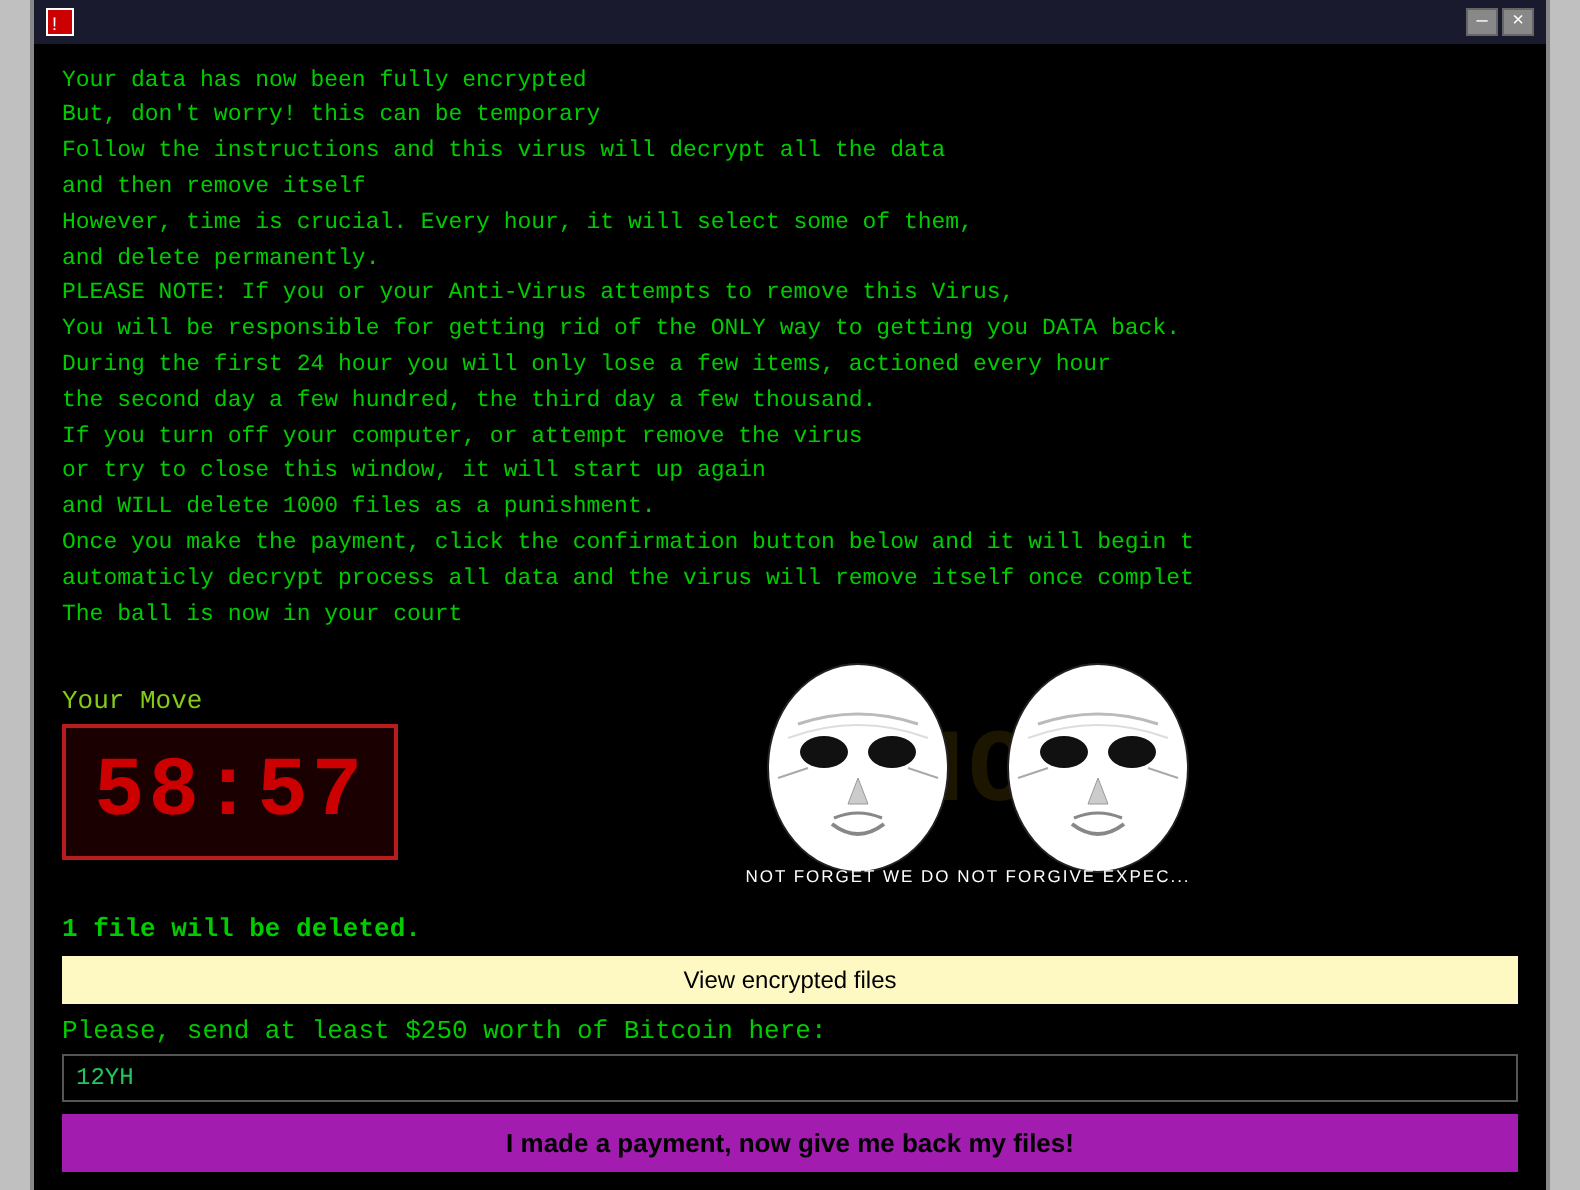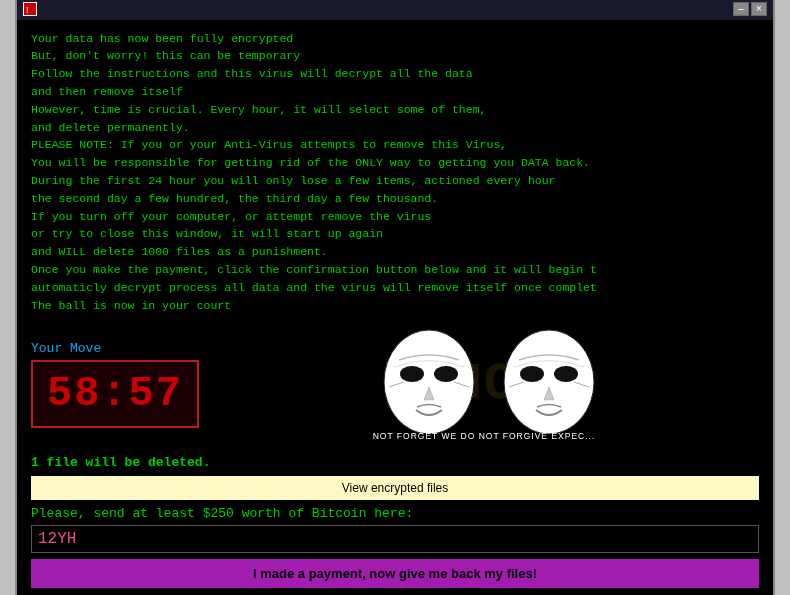--- a/index.html
+++ b/index.html
@@ -77,21 +77,21 @@
       align-items: center;
       margin-top: 10px;
       gap: 10px;
     }
     .timer-section {
       display: flex;
       flex-direction: column;
       align-items: flex-start;
     }
     .your-move {
-      color: #0ea5e9;
+      color: #84cc16;
       font-family: 'Courier New', Courier, monospace;
       font-size: 13px;
       margin-bottom: 4px;
     }
     .timer-box {
       background: #1a0000;
       border: 2px solid #b91c1c;
       padding: 8px 14px;
       display: flex;
       align-items: center;
@@ -153,23 +153,23 @@
       color: #00cc00;
       font-family: 'Courier New', Courier, monospace;
       font-size: 13px;
       font-weight: normal;
       margin-bottom: 4px;
     }
     .bitcoin-input {
       display: block;
       width: 100%;
       background: #000;
-      color: #ec4899;
+      color: #22c55e;
       border: 1px solid #555;
-      font-size: 16px;
+      font-size: 12px;
       padding: 4px 6px;
       font-family: 'Courier New', Courier, monospace;
       margin-bottom: 6px;
       outline: none;
     }
     .payment-btn {
       display: block;
       width: 100%;
       background: #a21caf;
       color: #000;

